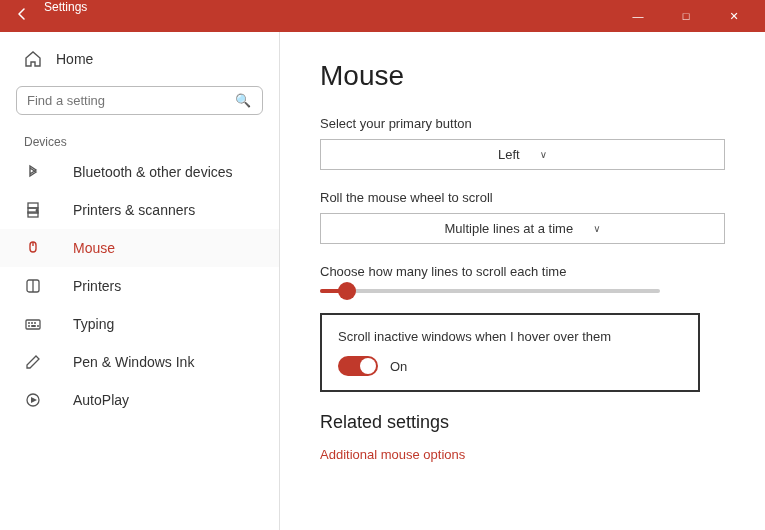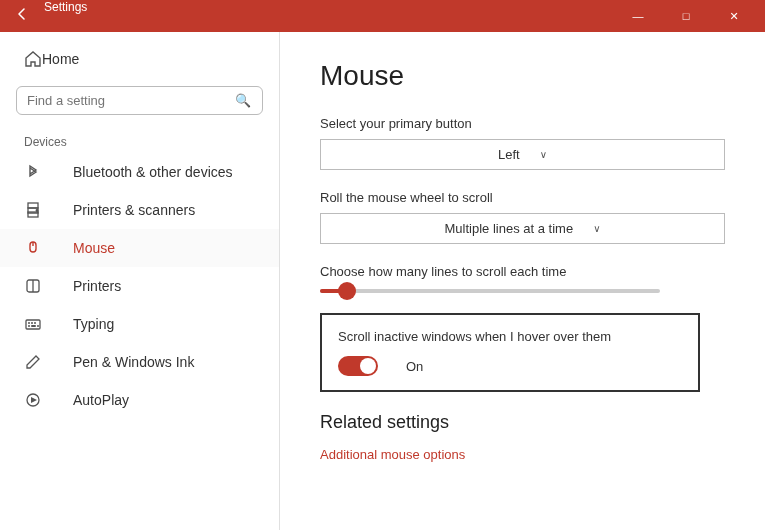--- a/index.html
+++ b/index.html
@@ -66,20 +66,21 @@
       width: 280px;
       background: white;
       border-right: 1px solid #e0e0e0;
       flex-shrink: 0;
       padding-top: 8px;
       overflow-y: auto;
     }
     .sidebar-home {
       display: flex;
       align-items: center;
+      gap: 14px;
       padding: 10px 24px;
       cursor: pointer;
       font-size: 14px;
       color: #333;
     }
     .sidebar-search {
       margin: 8px 16px;
       display: flex;
       align-items: center;
       border: 1px solid #bbb;
@@ -203,21 +204,21 @@
       max-width: 380px;
     }
     .scroll-inactive-label {
       font-size: 13px;
       color: #333;
       margin-bottom: 12px;
     }
     .toggle-row {
       display: flex;
       align-items: center;
-      gap: 28px;
+      gap: 12px;
     }
     .toggle {
       width: 40px;
       height: 20px;
       background: #c0392b;
       border-radius: 10px;
       position: relative;
       cursor: pointer;
       flex-shrink: 0;
     }

